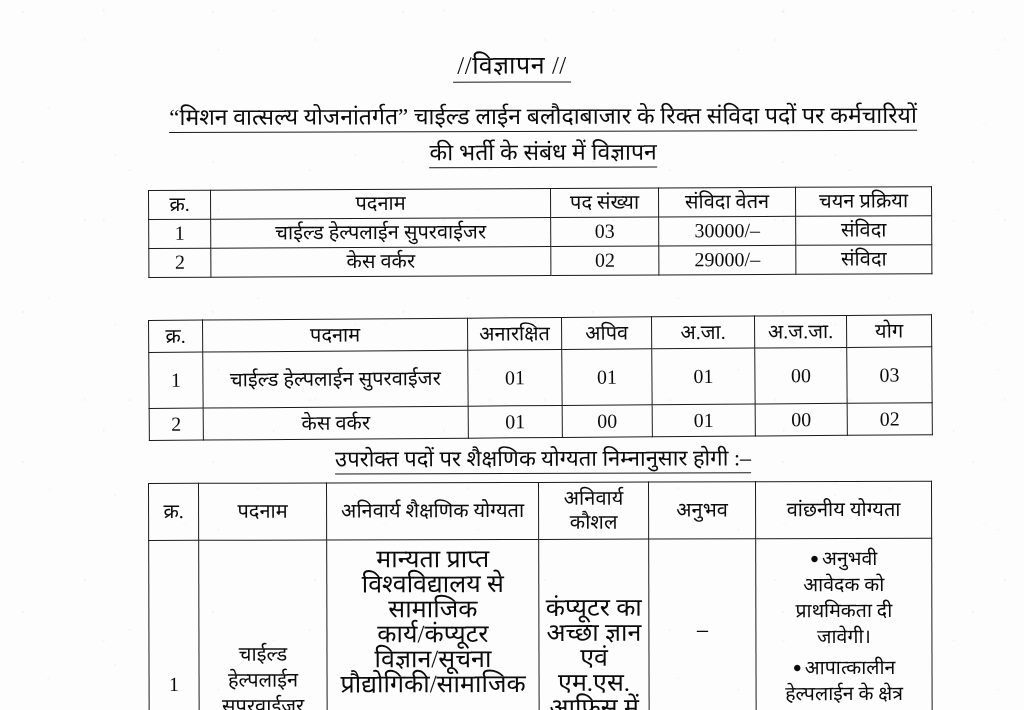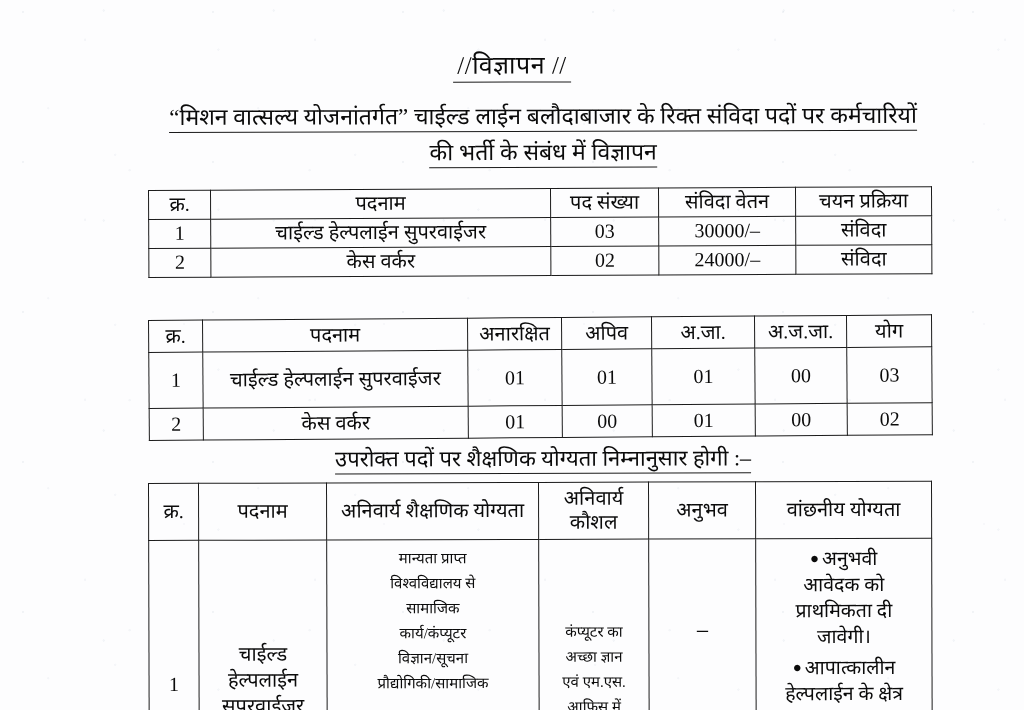--- a/index.html
+++ b/index.html
@@ -111,21 +111,21 @@
   #table-qualification td.qcell-top {
     height: 172px;
     vertical-align: top;
     padding-top: 6px;
   }
   #table-qualification td.qcell-mid {
     height: 172px;
     vertical-align: middle;
   }
   .qc-lines { font-size: 20px; line-height: 26px; }
-  .qc-lines-sm { font-size: 15px; line-height: 25px; }
+  .qc-lines-sm { font-size: 25px; line-height: 25px; }
   .bullet-list {
     text-align: center;
     font-size: 19.5px;
     line-height: 26px;
   }
   .bullet-list .bi { margin-bottom: 4px; }
   .bullet-list .bi .dot { font-size: 15px; vertical-align: 2px; margin-right: 3px; }
   .dash { font-size: 22px; }
 
   
@@ -169,21 +169,21 @@
         <td>1</td>
         <td>चाईल्ड हेल्पलाईन सुपरवाईजर</td>
         <td>03</td>
         <td>30000/–</td>
         <td>संविदा</td>
       </tr>
       <tr>
         <td>2</td>
         <td>केस वर्कर</td>
         <td>02</td>
-        <td>24000/–</td>
+        <td>29000/–</td>
         <td>संविदा</td>
       </tr>
     </tbody>
   </table>
 
   <table class="doc-table skew-b" id="table-reservation">
     <colgroup>
       <col style="width:54px">
         <col style="width:265px">
         <col style="width:94px">

